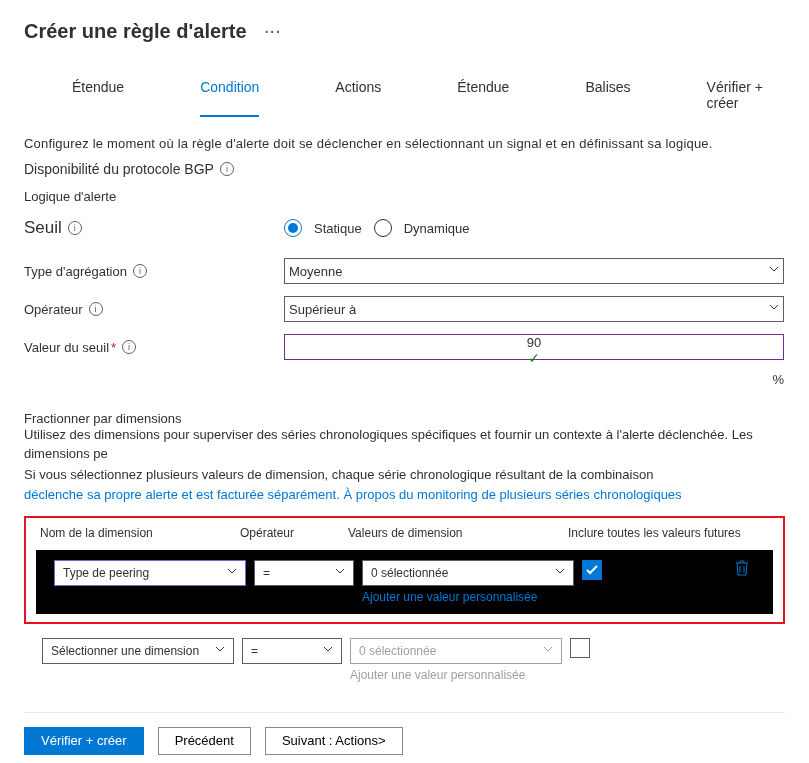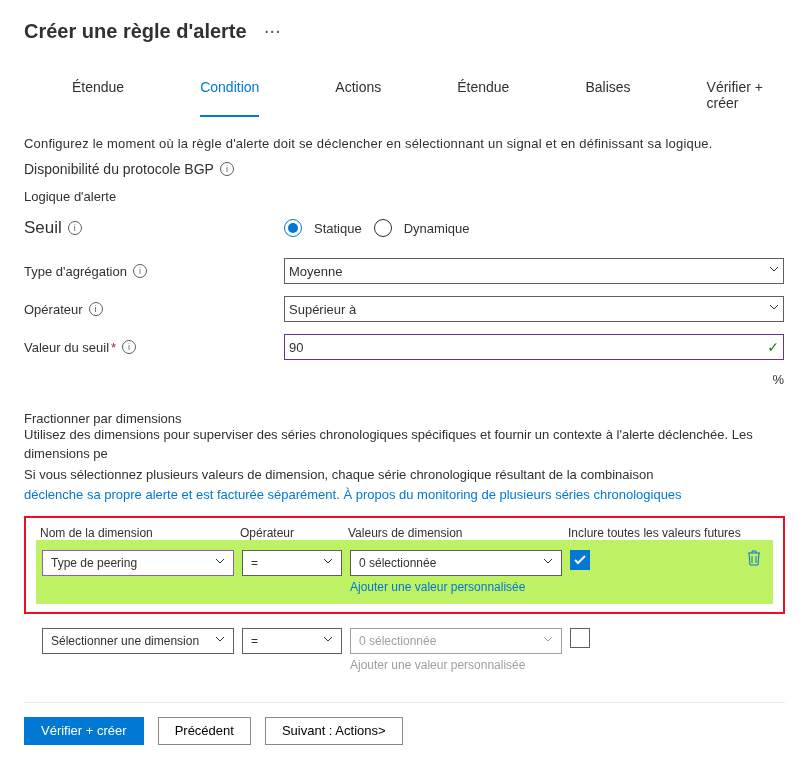--- a/index.html
+++ b/index.html
@@ -130,21 +130,21 @@
     background: #fff;
     font-size: 13px;
   }
   .select { cursor: pointer; }
   .chev {
     width: 10px;
     height: 10px;
     display: inline-block;
   }
   .chev svg { display:block; }
-  .text-input.valid { border-color: #6b2e91; }
+  .text-input.valid { border-color: #6b2e91; flex-direction: column; }
   .tick {
     color: #107c10;
     font-size: 14px;
   }
   .unit-row { text-align: right; width: 760px; margin-top: 2px; margin-bottom: 24px; font-size:13px;}
   .dim-head {
     font-size: 13px;
   }
   .dim-desc {
     font-size: 13px;
@@ -155,31 +155,32 @@
   .dim-link { color: #0078d4; font-size:13px; margin-bottom: 14px; display:block; cursor:pointer;}
   .dim-box {
     border: 2px solid #e81123;
     padding: 8px 10px 8px 10px;
     margin-bottom: 8px;
   }
   .dim-header-row {
     display: flex;
     font-size: 12px;
     color: #323130;
+    margin-bottom: 10px;
     padding: 0 4px;
   }
   .col-name { width: 200px; }
   .col-op { width: 108px; }
   .col-val { width: 220px; }
   .col-future { flex: 1; }
   .dim-data-row {
     display: flex;
     align-items: flex-start;
-    background: #bef264;
-    padding: 10px 6px;
+    background: #000000;
+    padding: 10px 18px;
     gap: 8px;
   }
   .dim-data-row.plain { background: transparent; padding: 6px 6px;}
   .dim-select {
     height: 26px;
     border: 1px solid #605e5c;
     background: #fff;
     display: flex;
     align-items: center;
     justify-content: space-between;

